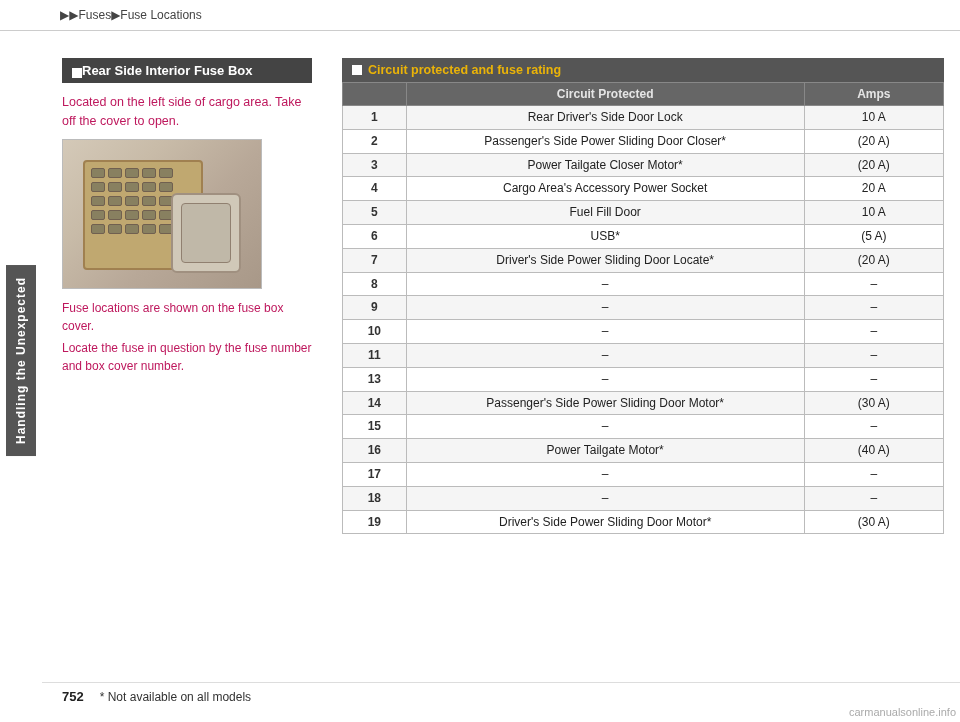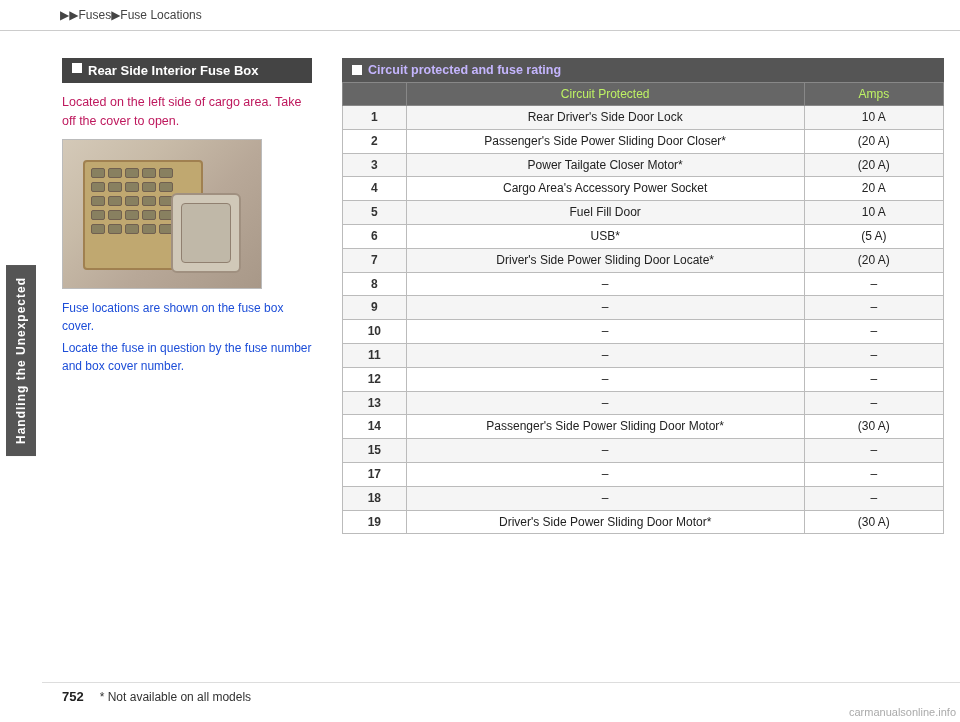--- a/index.html
+++ b/index.html
@@ -68,22 +68,22 @@
     }
 
     .section-title-box {
       background: #444;
       color: #fff;
       font-size: 13px;
       font-weight: bold;
       padding: 5px 10px;
       margin-bottom: 10px;
       display: flex;
-      align-items: flex-start;
-      gap: 6px;
+      align-items: flex-end;
+      gap: 0;
     }
     .section-title-box .square-icon {
       display: inline-block;
       width: 10px;
       height: 10px;
       background: #fff;
       flex-shrink: 0;
     }
 
     .description-text {
@@ -155,32 +155,32 @@
       height: 60px;
       background: #c0b8a8;
       border: 1px solid #908070;
       border-radius: 4px;
     }
 
     .note-text {
       font-size: 12px;
       line-height: 1.5;
       margin-bottom: 4px;
-      color: #1d4ed8;
+      color: #be185d;
     }
 
     
     .right-col {
       flex: 1;
       padding: 20px 16px 20px 10px;
     }
 
     .table-section-title {
       background: #555;
-      color: #c4b5fd;
+      color: #eab308;
       font-size: 12.5px;
       font-weight: bold;
       padding: 5px 10px;
       margin-bottom: 0;
       display: flex;
       align-items: center;
       gap: 6px;
     }
     .table-section-title .square-icon {
       display: inline-block;
@@ -190,24 +190,24 @@
       flex-shrink: 0;
     }
 
     .fuse-table {
       width: 100%;
       border-collapse: collapse;
       font-size: 12px;
     }
     .fuse-table thead tr th {
       background: #666;
-      color: #bef264;
+      color: #e5e5e5;
       padding: 4px 8px;
       text-align: center;
-      font-weight: normal;
+      font-weight: bold;
       border: 1px solid #888;
       font-size: 12px;
     }
     .fuse-table tbody tr td {
       border: 1px solid #bbb;
       padding: 3px 6px;
       text-align: center;
       font-size: 12px;
       line-height: 1.4;
       vertical-align: middle;
@@ -395,38 +395,38 @@
             <td class="num-col">10</td>
             <td class="circuit-col">–</td>
             <td class="amps-col">–</td>
           </tr>
           <tr>
             <td class="num-col">11</td>
             <td class="circuit-col">–</td>
             <td class="amps-col">–</td>
           </tr>
           <tr>
-            <td class="num-col">12</td>
-            <td class="circuit-col">–</td>
-            <td class="amps-col">–</td>
-          </tr>
-          <tr>
             <td class="num-col">13</td>
             <td class="circuit-col">–</td>
             <td class="amps-col">–</td>
           </tr>
           <tr>
             <td class="num-col">14</td>
             <td class="circuit-col">Passenger's Side Power Sliding Door Motor*</td>
             <td class="amps-col">(30 A)</td>
           </tr>
           <tr>
             <td class="num-col">15</td>
             <td class="circuit-col">–</td>
             <td class="amps-col">–</td>
+          </tr>
+          <tr>
+            <td class="num-col">16</td>
+            <td class="circuit-col">Power Tailgate Motor*</td>
+            <td class="amps-col">(40 A)</td>
           </tr>
           <tr>
             <td class="num-col">17</td>
             <td class="circuit-col">–</td>
             <td class="amps-col">–</td>
           </tr>
           <tr>
             <td class="num-col">18</td>
             <td class="circuit-col">–</td>
             <td class="amps-col">–</td>

